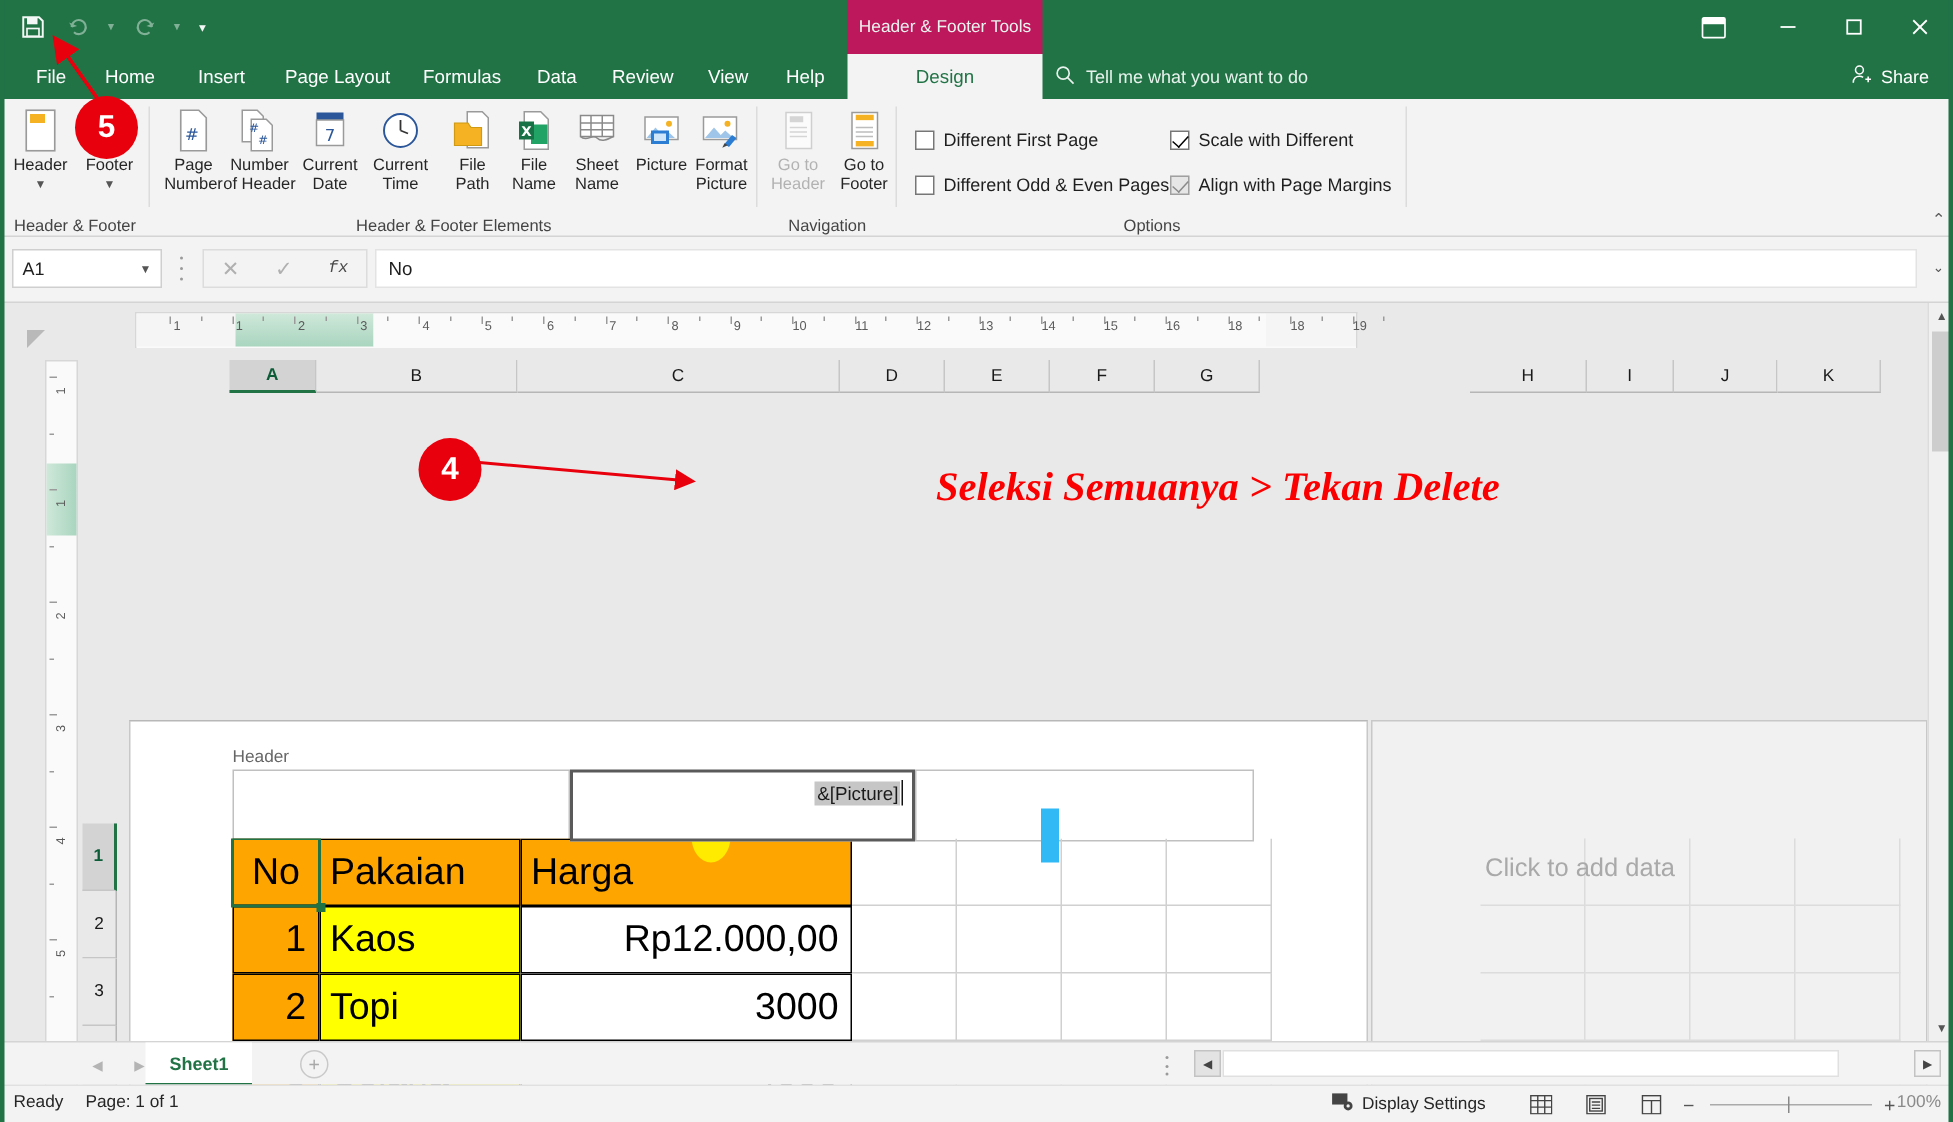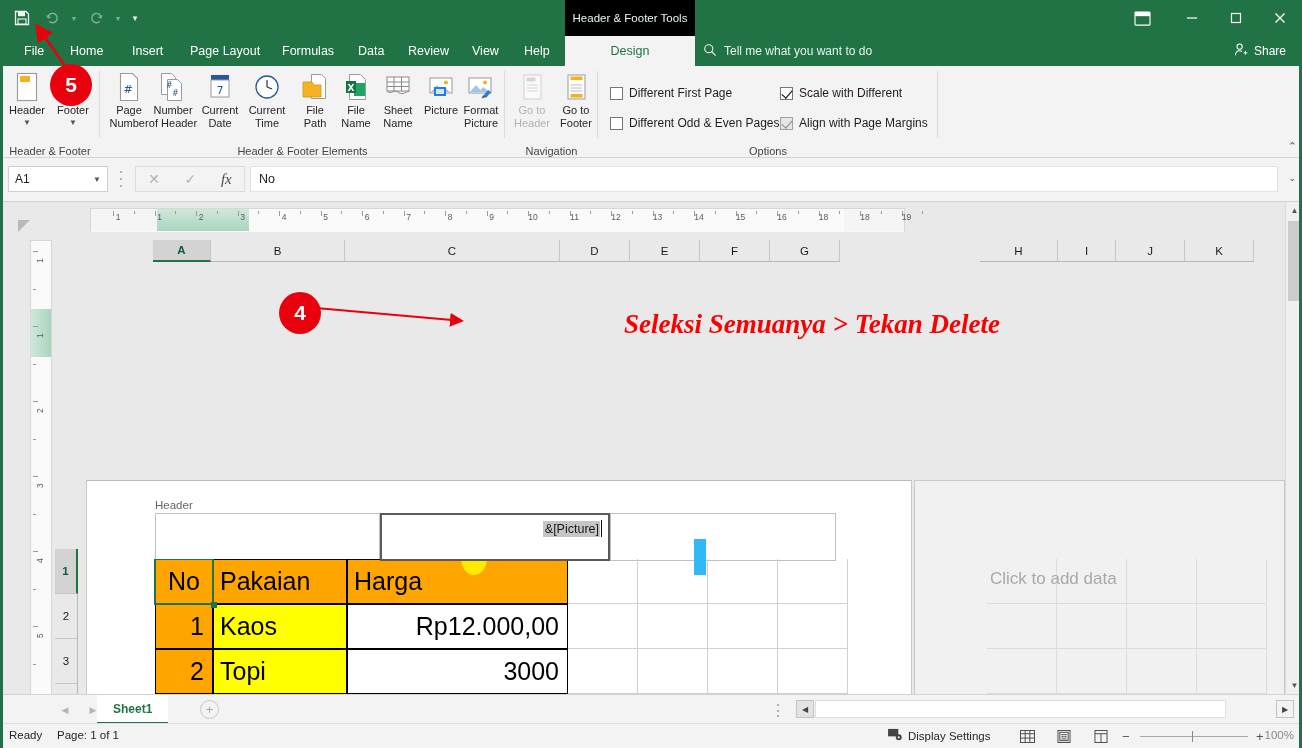--- a/index.html
+++ b/index.html
@@ -18,21 +18,21 @@
   .qat-btn{ width:28px;height:28px;display:flex;align-items:center;justify-content:center;
      color:#fff; font-size:14px; cursor:pointer; opacity:.95;}
   .qat-btn.dim{opacity:.55;}
   #apptitle{
     position:absolute; left:0; top:0; width:1302px; height:36px;
     display:flex; align-items:center; justify-content:center;
     font-size:13.5px; color:#fff; letter-spacing:.2px; pointer-events:none;
   }
   #ctxtab{
     position:absolute; left:565px; top:0; width:130px; height:36px;
-    background:#000000; display:flex;align-items:center;justify-content:center;
+    background:#be185d; display:flex;align-items:center;justify-content:center;
     font-size:11.5px;color:#eaf5ef;
   }
   #winctl{ position:absolute; right:0; top:0; height:36px; display:flex; align-items:center;}
   .win-b{width:44px;height:36px;display:flex;align-items:center;justify-content:center;color:#fff;font-size:13px;cursor:pointer;}
   #ribbondisp{position:absolute; right:142px; top:0; height:36px;width:36px;display:flex;align-items:center;justify-content:center;cursor:pointer;}
 
   
   #tabstrip{
     position:absolute; left:0; top:36px; width:1302px; height:30px;
     background:#217346;
@@ -82,21 +82,21 @@
   #fbar{ position:absolute; left:0; top:158px; width:1302px; height:44px; background:#f3f3f3;
     border-bottom:1px solid #d4d4d4;}
   #namebox{ position:absolute; left:8px; top:8px; width:100px; height:26px; background:#fff;
     border:1px solid #cfcfcf; display:flex;align-items:center; padding:0 6px; font-size:12px; color:#1e1e1e;}
   #namebox .nb-arrow{margin-left:auto;font-size:8px;color:#555;}
   #nb-grip{position:absolute;left:118px;top:13px;width:6px;height:16px;display:flex;flex-direction:column;justify-content:space-between;align-items:center;}
   #nb-grip i{display:block;width:2px;height:2px;background:#9a9a9a;border-radius:50%;}
   #fb-btns{position:absolute;left:135px;top:8px;width:110px;height:26px;background:#f3f3f3;border:1px solid #dcdcdc;
     display:flex;align-items:center;justify-content:space-around;}
   #fb-btns span{font-size:14px;color:#b0b0b0;cursor:default;}
-  #fb-btns span.fx{color:#4a4a4a;font-style:italic;font-family:Liberation Serif, serif;font-size:15px;}
+  #fb-btns span.fx{color:#4a4a4a;font-style:italic;font-family:Liberation Mono, monospace;font-size:11px;}
   #fbinput{ position:absolute; left:250px; top:8px; right:24px; height:26px; background:#fff;
     border:1px solid #e3e3e3; display:flex;align-items:center;padding:0 8px;font-size:12.5px;color:#1e1e1e;}
   #fb-expand{position:absolute;right:6px;top:15px;font-size:9px;color:#555;cursor:pointer;}
 
   
   #sheetarea{ position:absolute; left:0; top:202px; width:1302px; height:492px; background:#e9e9e9;}
   #vscroll{position:absolute;right:0;top:202px;width:17px;height:492px;background:#f0f0f0;border-left:1px solid #dcdcdc;}
   #vscroll .arrow{width:17px;height:17px;display:flex;align-items:center;justify-content:center;font-size:8px;color:#555;cursor:pointer;}
   #vthumb{position:absolute;left:2px;top:19px;width:13px;height:80px;background:#cdcdcd;cursor:pointer;}
 

